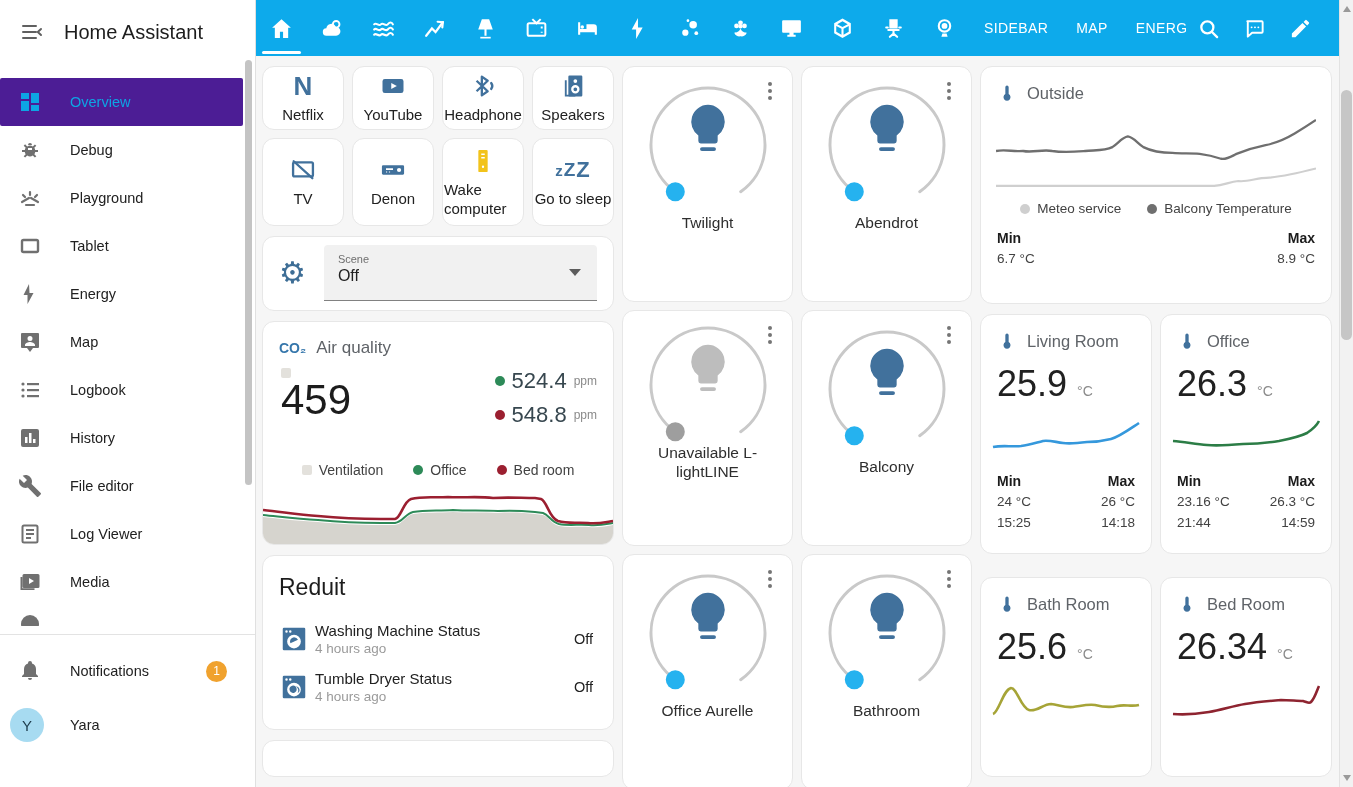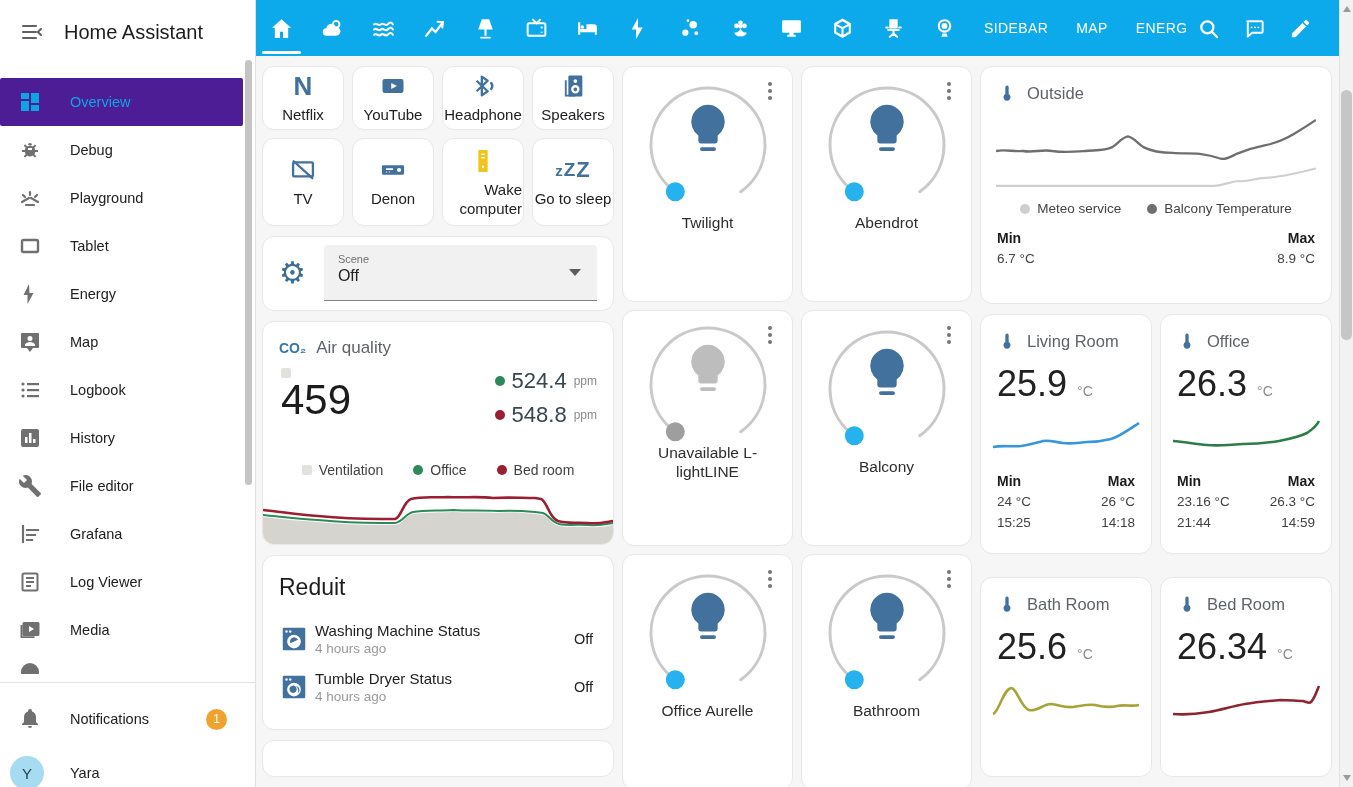--- a/index.html
+++ b/index.html
@@ -45,21 +45,21 @@
   .col2 { width:350px; }
   .col3 { width:352px; }
   .card { background:#fff; border:1px solid #e7e7e7; border-radius:12px; position:relative; }
 
   
   .btn-grid { display:grid; grid-template-columns:repeat(4,1fr); gap:8px; }
   .btn-card { height:64px; display:flex; flex-direction:column; align-items:center; justify-content:center; gap:4px; overflow:hidden; cursor:pointer; padding:4px 1px; }
   .btn-card.tall { height:88px; }
   .btn-card .bicon { height:30px; display:flex; align-items:center; justify-content:center; color:#41719c; }
   .btn-card .bicon svg { width:28px; height:28px; }
-  .btn-card .blabel { font-size:15px; color:#212121; text-align:right; line-height:1.3; white-space:normal; }
+  .btn-card .blabel { font-size:15px; color:#212121; text-align:left; line-height:1.3; white-space:normal; }
   .nflx { font-size:26px; font-weight:800; color:#41719c; line-height:1; }
   .zzz { font-weight:700; color:#41719c; font-size:15px; letter-spacing:1px; }
   .zzz .z2 { font-size:19px; vertical-align:2px; }
   .zzz .z3 { font-size:22px; vertical-align:6px; }
 
   
   .scene-card { height:80px; display:flex; align-items:center; padding:0 16px; gap:18px; }
   .gear { color:#3e6e96; font-size:30px; line-height:1; cursor:pointer; }
   .select { flex:1; height:56px; background:#f1f1f1; border-radius:4px 4px 0 0; border-bottom:1px solid #818181; position:relative; padding:8px 14px 0; cursor:pointer; }
   .select .slabel { font-size:11px; color:#6f6f6f; }
@@ -199,27 +199,20 @@
           </svg></span>
       <span class="lbl">History</span>
     </div>
     <div class="side-item">
       <span class="ic"><svg viewBox="0 0 24 24" fill="currentColor">
             <path d="M22.7 19l-9.1-9.1c.9-2.3.4-5-1.5-6.9-2-2-5-2.4-7.4-1.3L9 6 6 9 1.6 4.7C.4 7.1.9 10.1 2.9 12.1c1.9 1.9 4.6 2.4 6.9 1.5l9.1 9.1c.4.4 1 .4 1.4 0l2.3-2.3c.5-.4.5-1.1.1-1.4z"></path>
           </svg></span>
       <span class="lbl">File editor</span>
     </div>
     <div class="side-item">
-      <span class="ic"><svg viewBox="0 0 24 24" fill="none" stroke="currentColor" stroke-width="2.2" stroke-linecap="square">
-            <path d="M5 4v16"></path>
-            <path d="M9 8h11M9 13h8M9 18h5"></path>
-          </svg></span>
-      <span class="lbl">Grafana</span>
-    </div>
-    <div class="side-item">
       <span class="ic"><svg viewBox="0 0 24 24" fill="none" stroke="currentColor" stroke-width="2">
             <rect x="4.5" y="3.5" width="15" height="17" rx="1.5"></rect>
             <path d="M8 8h8M8 12h8M8 16h5"></path>
           </svg></span>
       <span class="lbl">Log Viewer</span>
     </div>
     <div class="side-item">
       <span class="ic"><svg viewBox="0 0 24 24" fill="currentColor">
             <path d="M6 4h14a1.5 1.5 0 011.5 1.5v11A1.5 1.5 0 0120 18H6a1.5 1.5 0 01-1.5-1.5v-11A1.5 1.5 0 016 4zm5 4v6l5-3zM2.5 7v13h14v-1.8H4.3V7z"></path>
           </svg></span>

